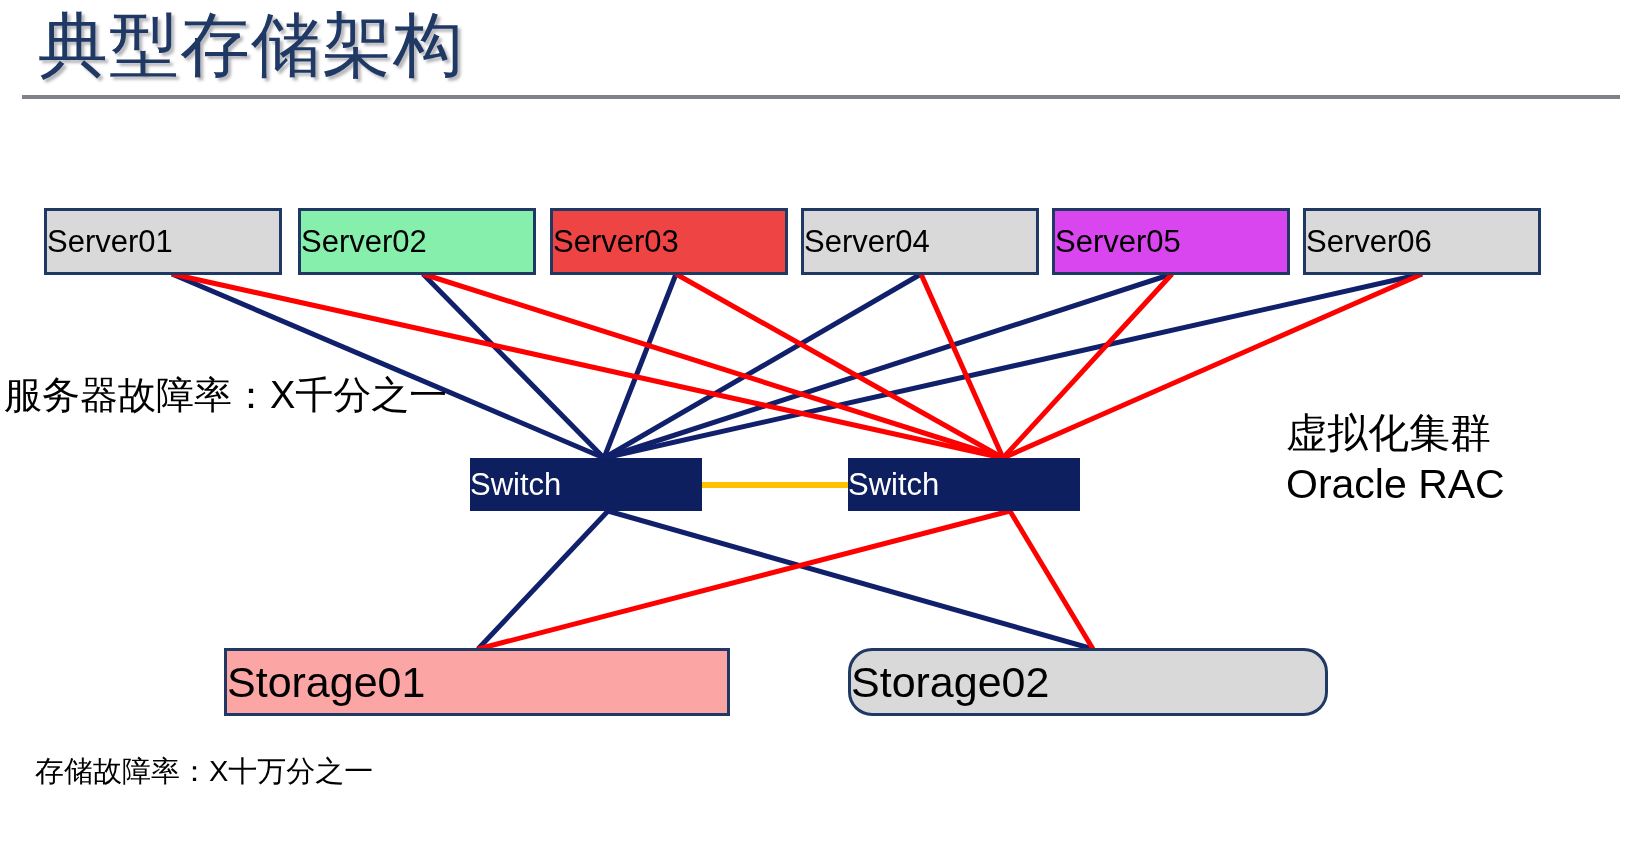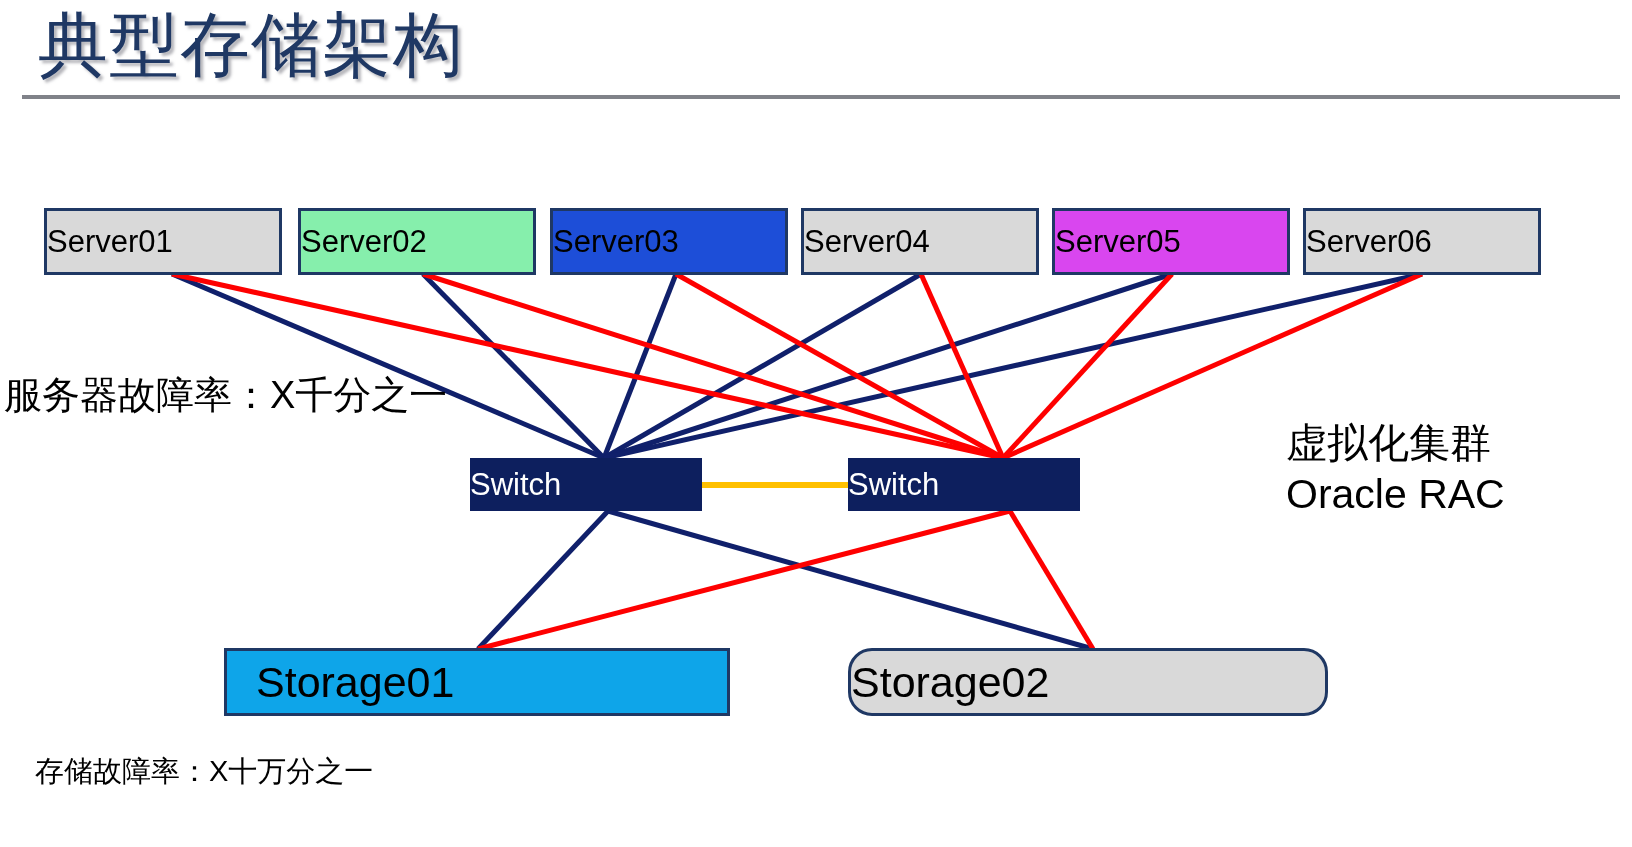--- a/index.html
+++ b/index.html
@@ -92,21 +92,21 @@
     font-size: 38px;
   }
   #annot-storage-rate {
     left: 4px;
     top: 752px;
     font-size: 29px;
     margin-left: 31px;
   }
   #annot-cluster {
     left: 1286px;
-    top: 418px;
+    top: 408px;
     font-size: 41px;
     line-height: 51px;
   }
   #annot-cluster div { white-space: nowrap; }
 </style>
 </head>
 <body>
 
 <div id="slide" style="background: rgb(255, 255, 255);">
 
@@ -132,41 +132,41 @@
       <line x1="1010" y1="511" x2="1093" y2="649" stroke="#fe0000" stroke-width="5" stroke-linecap="butt"></line>
       <line x1="702" y1="485" x2="848" y2="485" stroke="#ffc000" stroke-width="6" stroke-linecap="butt"></line>
     </svg>
 
   <div class="node server" style="left: 44px; top: 208px; width: 238px; height: 67px; background: rgb(217, 217, 217); border-color: rgb(31, 56, 100);">
     <span>Server01</span>
   </div>
   <div class="node server" style="left: 298px; top: 208px; width: 238px; height: 67px; background: #86efac; border-color: rgb(31, 56, 100);">
     <span>Server02</span>
   </div>
-  <div class="node server" style="left: 550px; top: 208px; width: 238px; height: 67px; background: #1d4ed8; border-color: rgb(31, 56, 100);">
+  <div class="node server" style="left: 550px; top: 208px; width: 238px; height: 67px; background: #ef4444; border-color: rgb(31, 56, 100);">
     <span>Server03</span>
   </div>
   <div class="node server" style="left: 801px; top: 208px; width: 238px; height: 67px; background: rgb(217, 217, 217); border-color: rgb(31, 56, 100);">
     <span>Server04</span>
   </div>
   <div class="node server" style="left: 1052px; top: 208px; width: 238px; height: 67px; background: #d946ef; border-color: rgb(31, 56, 100);">
     <span>Server05</span>
   </div>
   <div class="node server" style="left: 1303px; top: 208px; width: 238px; height: 67px; background: rgb(217, 217, 217); border-color: rgb(31, 56, 100);">
     <span>Server06</span>
   </div>
 
   <div class="node switch" style="left: 470px; top: 458px; width: 232px; height: 53px; background: rgb(13, 31, 94); color: rgb(255, 255, 255);">
     <span>Switch</span>
   </div>
   <div class="node switch" style="left: 848px; top: 458px; width: 232px; height: 53px; background: rgb(13, 31, 94); color: rgb(255, 255, 255);">
     <span>Switch</span>
   </div>
 
-  <div class="node storage" style="left: 224px; top: 648px; width: 506px; height: 68px; background: #0ea5e9; border-color: rgb(31, 56, 100); padding-left: 29px;">
+  <div class="node storage" style="left: 224px; top: 648px; width: 506px; height: 68px; background: #fca5a5; border-color: rgb(31, 56, 100);">
     <span>Storage01</span>
   </div>
   <div class="node storage" style="left: 848px; top: 648px; width: 480px; height: 68px; background: rgb(217, 217, 217); border-color: rgb(31, 56, 100); border-radius: 24px;">
     <span>Storage02</span>
   </div>
 
   <div class="annot" id="annot-server-rate">服务器故障率：X千分之一</div>
 
   <div class="annot" id="annot-storage-rate">存储故障率：X十万分之一</div>
 

